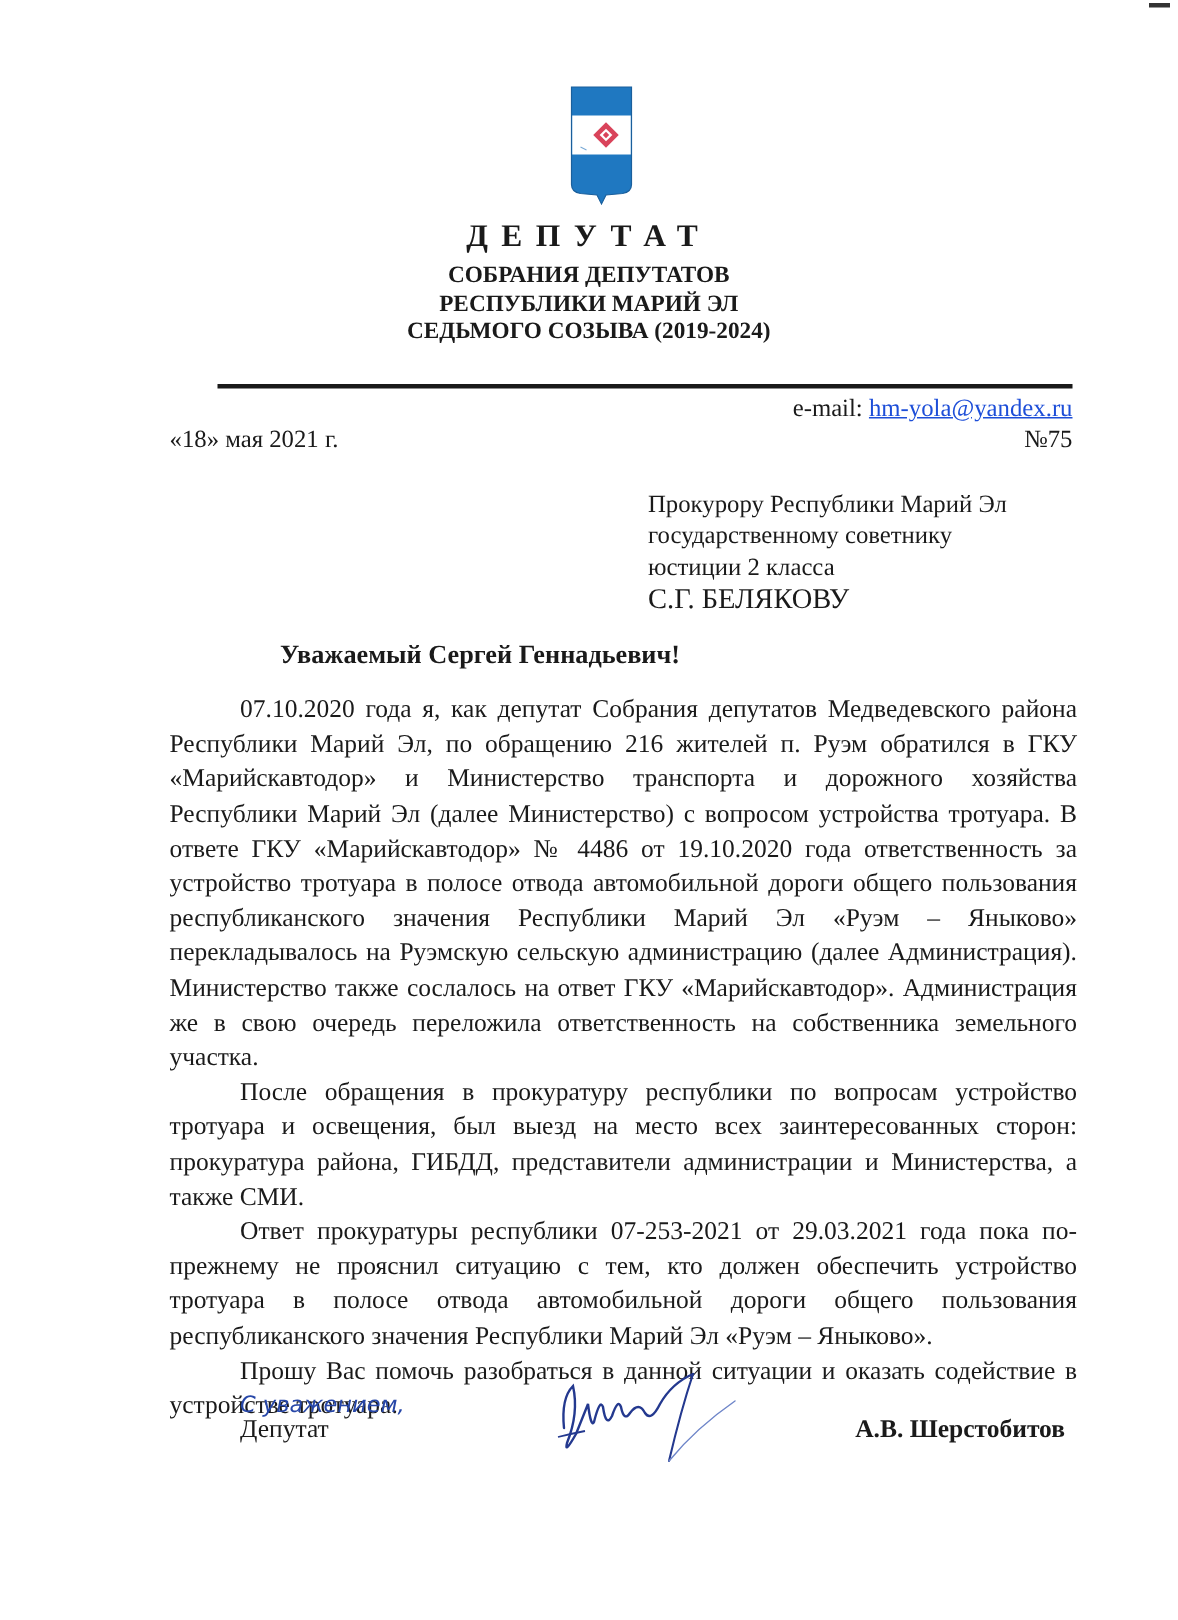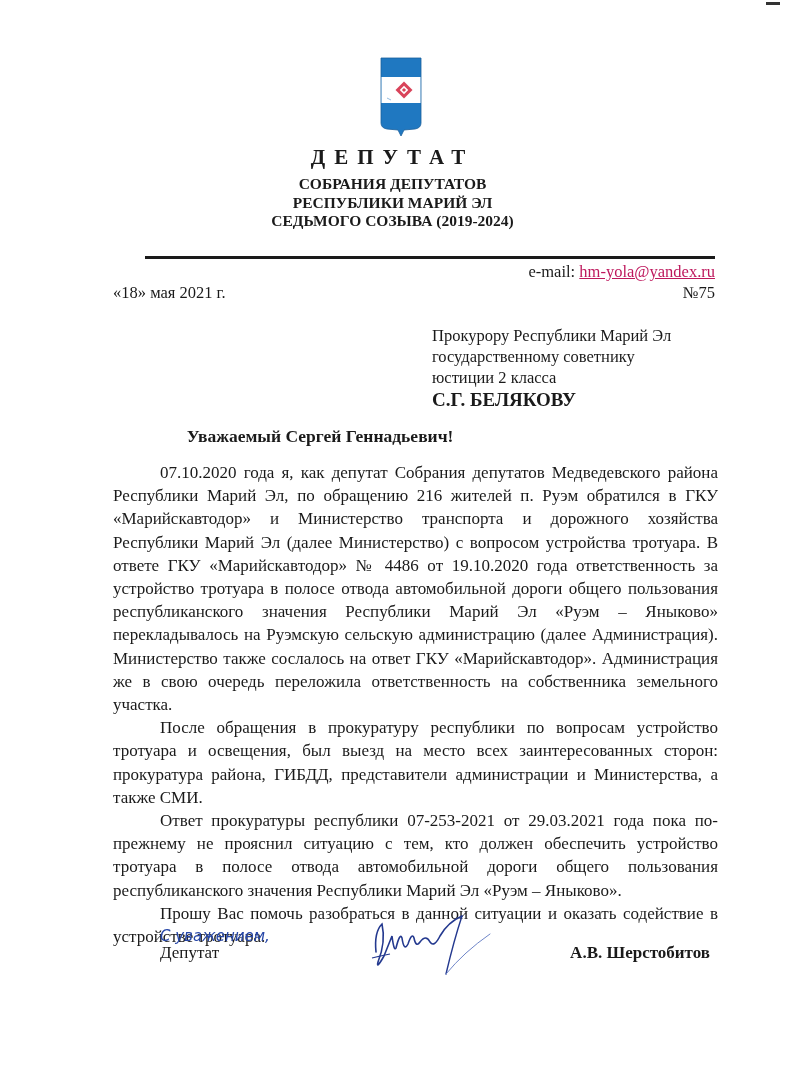--- a/index.html
+++ b/index.html
@@ -7,25 +7,25 @@
     width: 785px; height: 1080px; background: #ffffff; position: relative; overflow: hidden;
     font-family: "Liberation Serif", "DejaVu Serif", serif; color: #1a1a1a;
   }
   .emblem { position: absolute; left: 380px; top: 57px; width: 42px; height: 80px; }
   .hdr { position: absolute; left: 0; width: 785px; text-align: center; font-weight: bold; }
   .hdr-title { top: 145px; font-size: 21px; letter-spacing: 9px; }
   .hdr-line { font-size: 15.5px; line-height: 18.5px; }
   .hdr-block { top: 175px; }
   .rule { position: absolute; left: 145px; width: 570px; top: 256px; height: 3px; background: #1a1a1a; }
   .email { position: absolute; right: 70px; top: 262px; font-size: 16.5px; }
-  .email a { color: #be185d; text-decoration: underline; text-align: right; }
+  .email a { color: #1d4ed8; text-decoration: underline; text-align: right; }
   .date { position: absolute; left: 113px; top: 283px; font-size: 16.5px; }
   .num { position: absolute; right: 70px; top: 283px; font-size: 16.5px; text-align: center; }
   .addressee { position: absolute; left: 432px; top: 325px; font-size: 16.5px; line-height: 21px; }
-  .addressee .name { font-weight: bold; font-size: 19px; line-height: 24px; }
+  .addressee .name { font-weight: normal; font-size: 19px; line-height: 24px; }
   .salutation { position: absolute; left: 0; width: 640px; top: 426px; text-align: center; font-weight: bold; font-size: 17.5px; }
   .body { position: absolute; left: 113px; width: 605px; top: 461px; font-size: 17px; line-height: 23.2px; }
   .body p { margin: 0; text-indent: 47px; text-align: justify; }
   .appendix { text-indent: 47px; }
   .closing { position: absolute; left: 160px; top: 927px; font-family: "DejaVu Sans", sans-serif; font-style: italic; color: #2747a8; font-size: 15px; text-align: right; }
   .position { position: absolute; left: 160px; top: 943px; font-size: 17px; }
   .signature { position: absolute; left: 368px; top: 912px; width: 140px; height: 65px; }
   .signer { position: absolute; right: 75px; top: 943px; font-weight: bold; font-size: 17px; }
   .corner-mark { position: absolute; left: 766px; top: 2px; width: 14px; height: 3px; background: #333; }
 </style>

